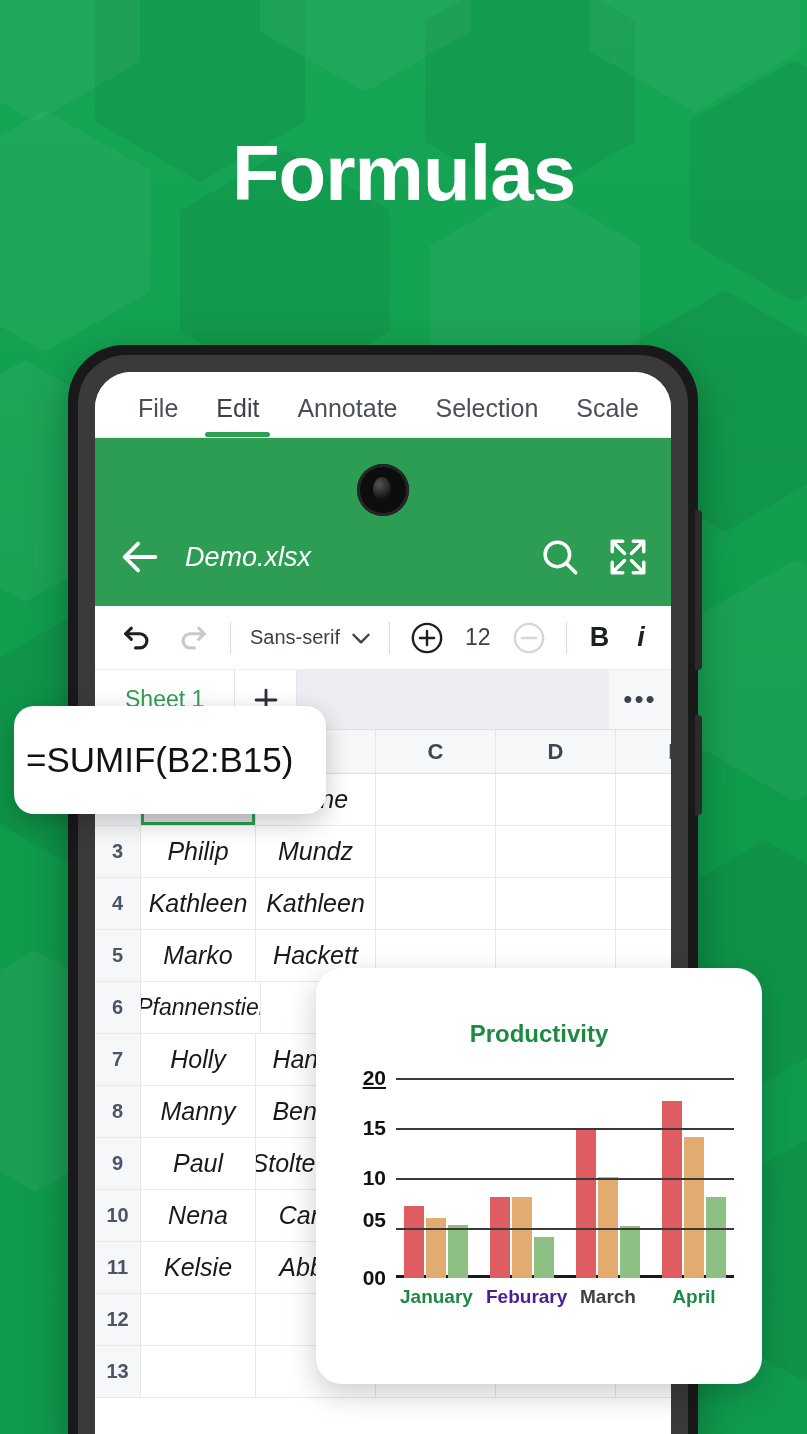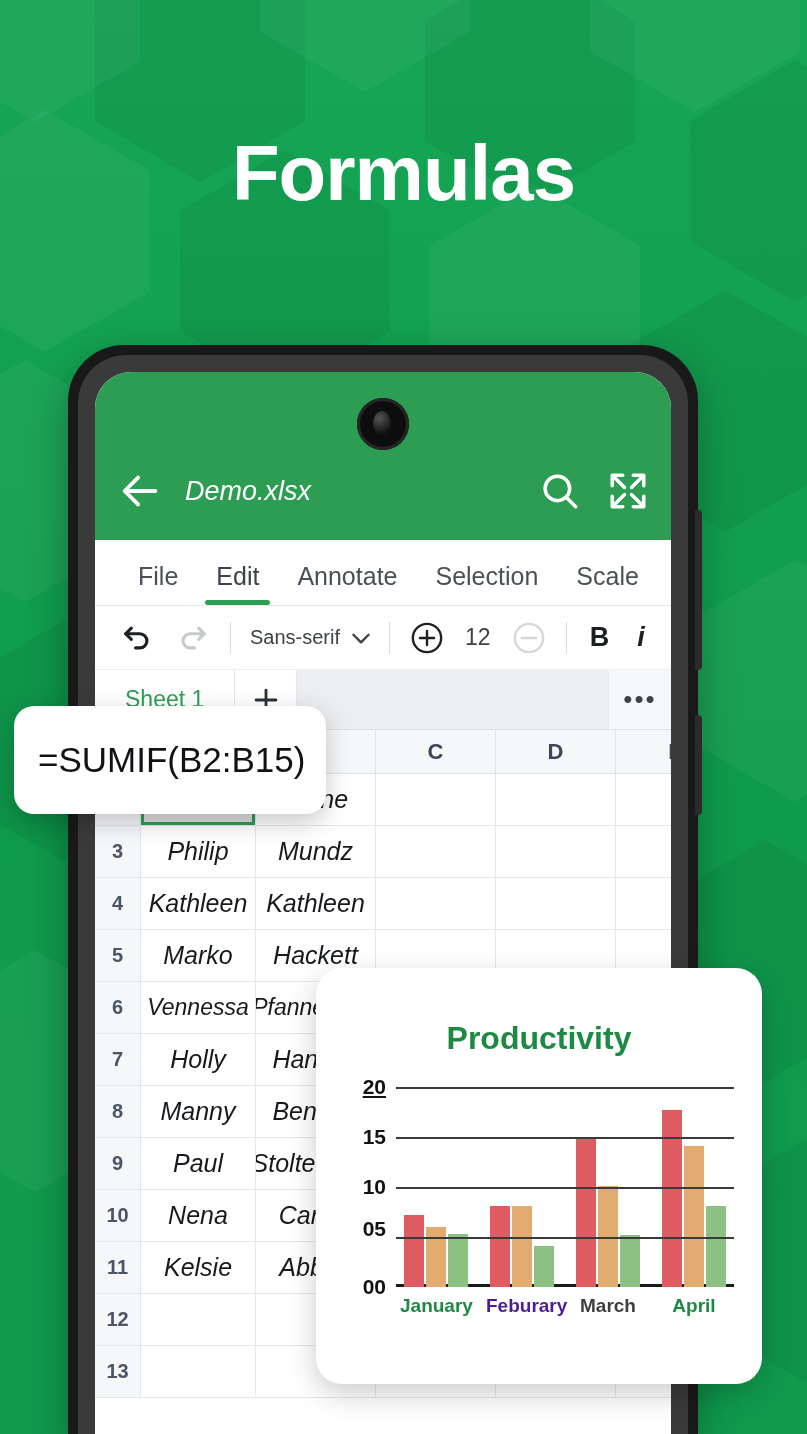--- a/index.html
+++ b/index.html
@@ -214,39 +214,39 @@
 
   
   #formula-card {
     position:absolute;
     left:14px; top:706px;
     width:312px; height:108px;
     background:#ffffff;
     border-radius:20px;
     box-shadow:0 8px 26px rgba(0,0,0,0.22);
     display:flex; align-items:center;
-    padding-left:24px;
+    padding-left:12px;
     z-index:40;
   }
   #formula-text { font-size:35px; color:#101216; }
 
   
   #chart-card {
     position:absolute;
     left:316px; top:968px;
     width:446px; height:416px;
     background:#ffffff;
     border-radius:26px;
     box-shadow:0 10px 30px rgba(0,0,0,0.20);
     z-index:45;
   }
   #chart-title {
     text-align:center;
     color:#1d8a43;
-    font-size:32px;
+    font-size:24px;
     font-weight:bold;
     padding-top:52px;
   }
   #chart-body {
     position:relative;
     margin:30px 28px 0 28px;
     height:232px;
   }
   #yaxis {
     position:absolute; left:0; top:0; width:48px; height:200px;
@@ -308,20 +308,29 @@
 </div>
 
 <div id="title">Formulas</div>
 
 <div id="phone">
   <div class="side-btn" id="side-volume"></div>
   <div class="side-btn" id="side-power"></div>
 
   <div id="phone-inner">
     <div id="screen">
+
+      <div id="tabs">
+        <div class="tab">File</div>
+        <div class="tab active">Edit</div>
+        <div class="tab">Annotate</div>
+        <div class="tab">Selection</div>
+        <div class="tab">Scale</div>
+        <div class="tab">Fre</div>
+      </div>
 
       <div id="appbar">
         <div id="punch"></div>
         <div id="appbar-row">
           <svg id="back-icon" viewBox="0 0 24 24">
             <path d="M20 12H4M4 12l7-7M4 12l7 7" fill="none" stroke="#ffffff" stroke-width="2" stroke-linecap="round" stroke-linejoin="round"></path>
           </svg>
           <div id="doc-title">Demo.xlsx</div>
           <svg class="appbar-ico" viewBox="0 0 24 24">
             <circle cx="10.5" cy="10.5" r="7" fill="none" stroke="#ffffff" stroke-width="2"></circle>
@@ -329,29 +338,20 @@
           </svg>
           <svg class="appbar-ico" viewBox="0 0 24 24">
             <g fill="none" stroke="#ffffff" stroke-width="2" stroke-linecap="round" stroke-linejoin="round">
               <path d="M9 3H3v6M3 3l7 7"></path>
               <path d="M15 3h6v6M21 3l-7 7"></path>
               <path d="M9 21H3v-6M3 21l7-7"></path>
               <path d="M15 21h6v-6M21 21l-7-7"></path>
             </g>
           </svg>
         </div>
-      </div>
-
-      <div id="tabs">
-        <div class="tab">File</div>
-        <div class="tab active">Edit</div>
-        <div class="tab">Annotate</div>
-        <div class="tab">Selection</div>
-        <div class="tab">Scale</div>
-        <div class="tab">Fre</div>
       </div>
 
       <div id="fmtbar">
         <svg class="fb-ico" viewBox="0 0 24 24">
           <path d="M4 9h10a5 5 0 0 1 0 10h-3" fill="none" stroke="#1c1f24" stroke-width="2.2" stroke-linecap="round" stroke-linejoin="round"></path>
           <path d="M8 5L4 9l4 4" fill="none" stroke="#1c1f24" stroke-width="2.2" stroke-linecap="round" stroke-linejoin="round"></path>
         </svg>
         <svg class="fb-ico" viewBox="0 0 24 24">
           <path d="M20 9H10a5 5 0 0 0 0 10h3" fill="none" stroke="#c6cad0" stroke-width="2.2" stroke-linecap="round" stroke-linejoin="round"></path>
           <path d="M16 5l4 4-4 4" fill="none" stroke="#c6cad0" stroke-width="2.2" stroke-linecap="round" stroke-linejoin="round"></path>
@@ -428,21 +428,20 @@
           <div class="rh">5</div>
           <div class="cell" style="width:115px">Marko</div>
           <div class="cell" style="width:120px">Hackett</div>
           <div class="cell" style="width:120px"></div>
           <div class="cell" style="width:120px"></div>
           <div class="cell" style="width:120px"></div>
         </div>
 
         <div class="row">
           <div class="rh">6</div>
-          <div class="cell" style="width:115px;font-size:23px">Vennessa</div>
           <div class="cell" style="width:120px;font-size:23px">Pfannenstiel</div>
           <div class="cell" style="width:120px"></div>
           <div class="cell" style="width:120px"></div>
           <div class="cell" style="width:120px"></div>
         </div>
 
         <div class="row">
           <div class="rh">7</div>
           <div class="cell" style="width:115px">Holly</div>
           <div class="cell" style="width:120px">Hansen</div>

